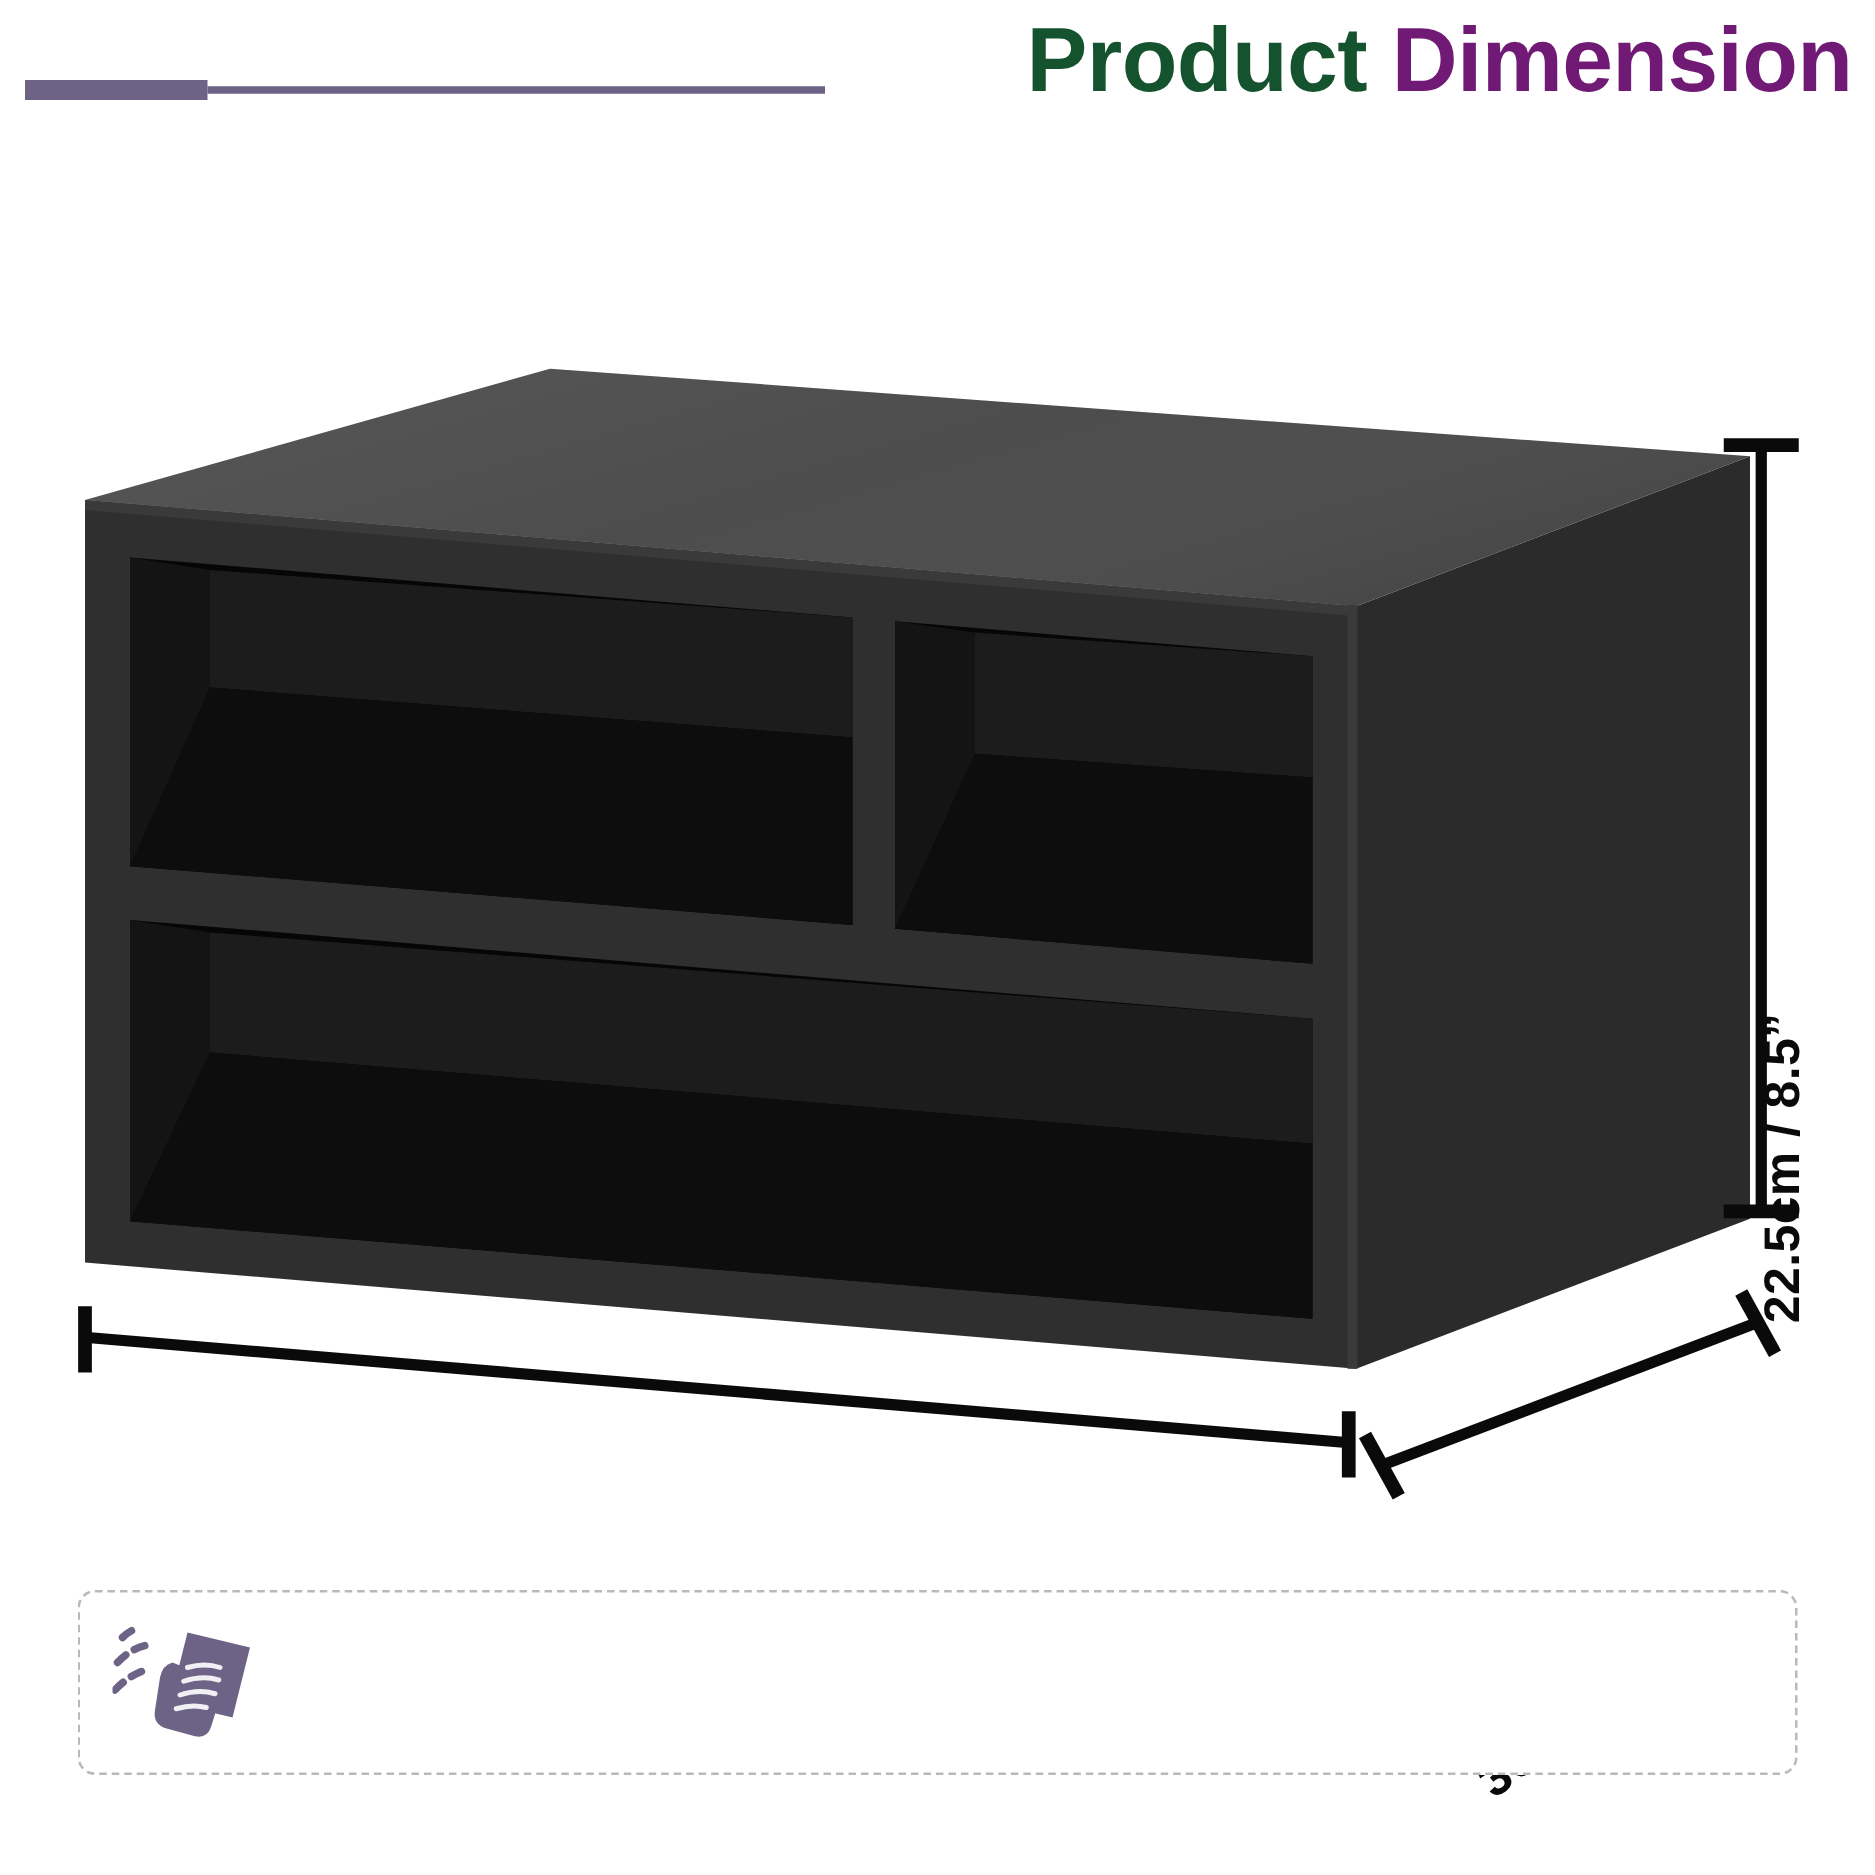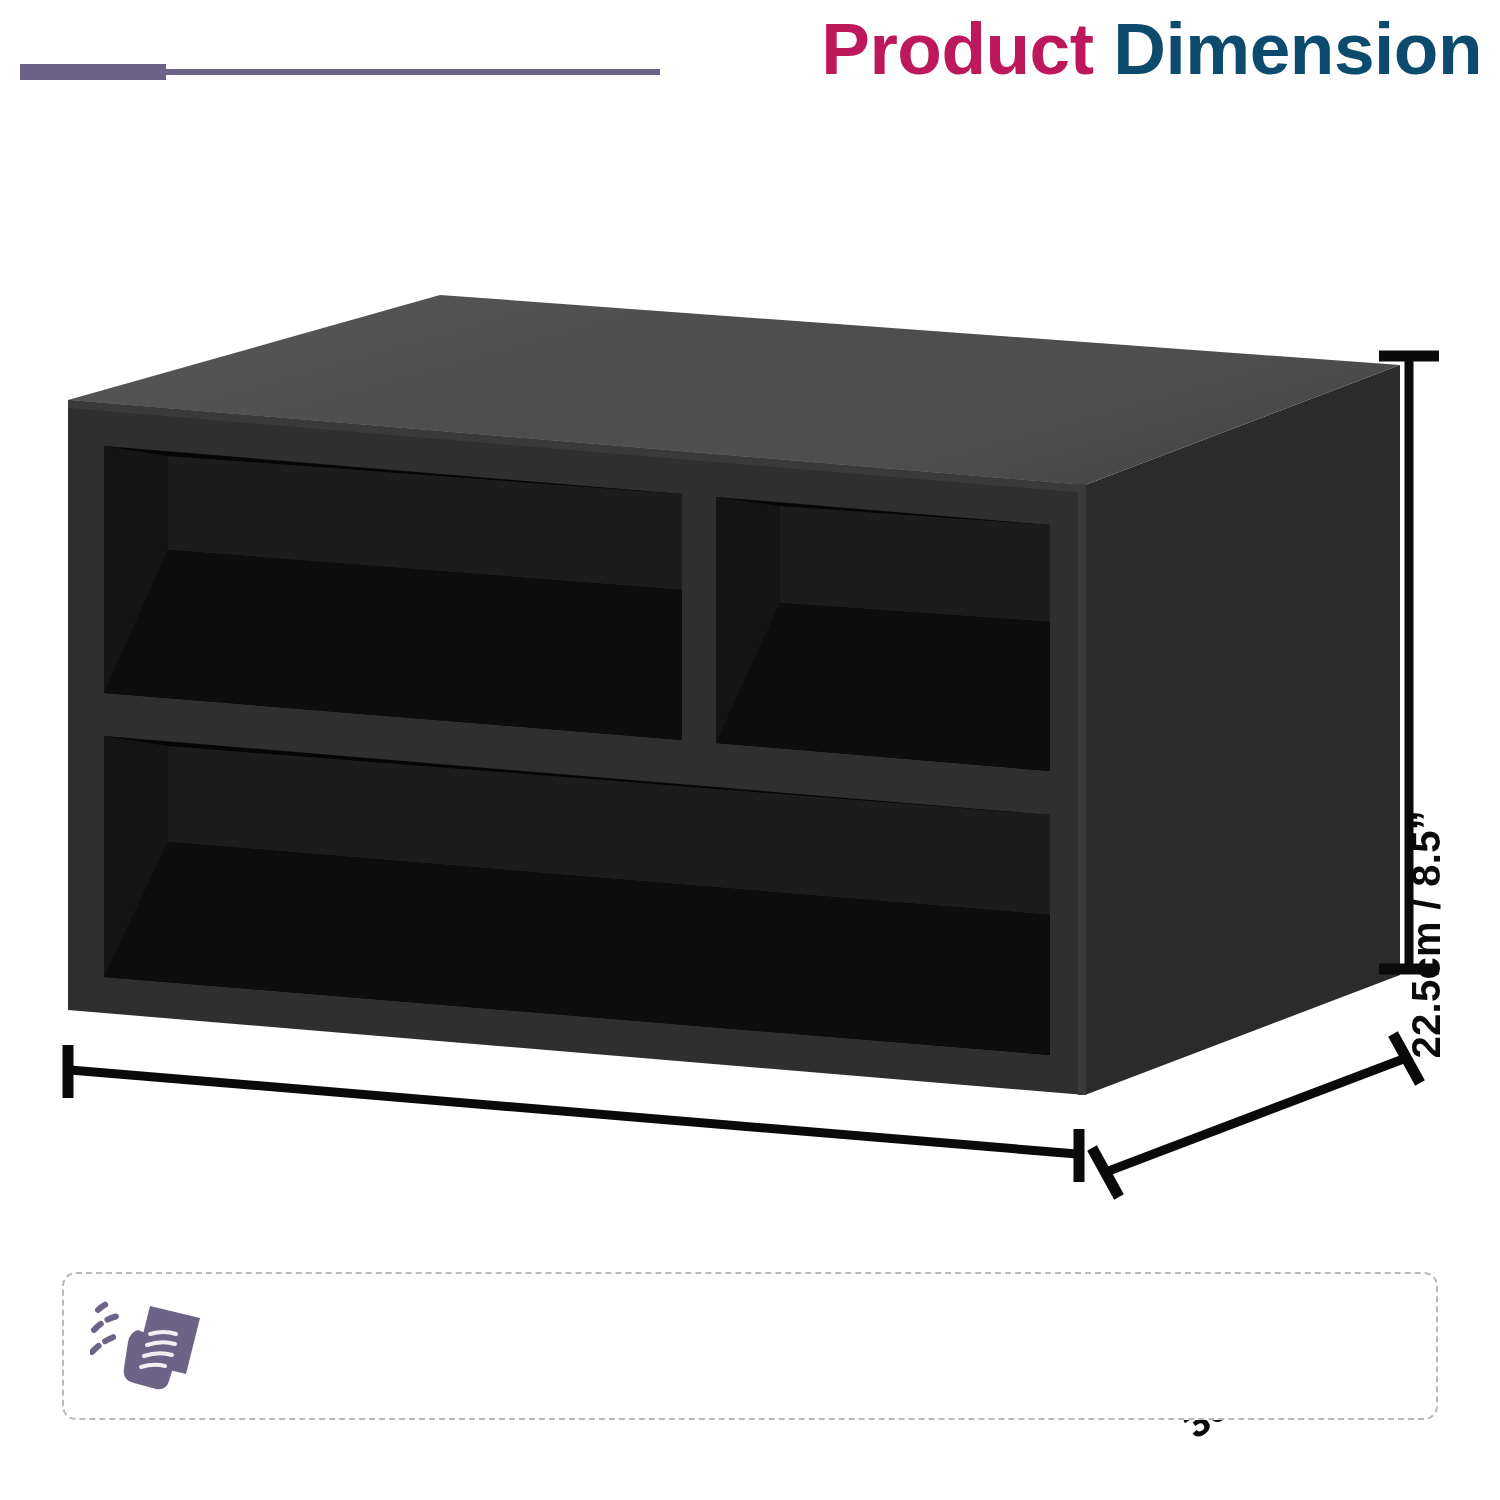--- a/index.html
+++ b/index.html
@@ -33,22 +33,22 @@
   #title {
     position: absolute;
     right: 18px;
     top: 12px;
     font-size: 73px;
     font-weight: bold;
     letter-spacing: -0.5px;
     white-space: nowrap;
     line-height: 1;
   }
-  #title .w1 { color: #be185d; margin-top: 12px; }
-  #title .w2 { color: #0c4a6e; }
+  #title .w1 { color: #14532d; margin-top: 12px; }
+  #title .w2 { color: #701a75; }
 
   
   #product-stage {
     position: absolute;
     left: 0;
     top: 250px;
     width: 1500px;
     height: 990px;
   }
   #product-svg { display: block; }

